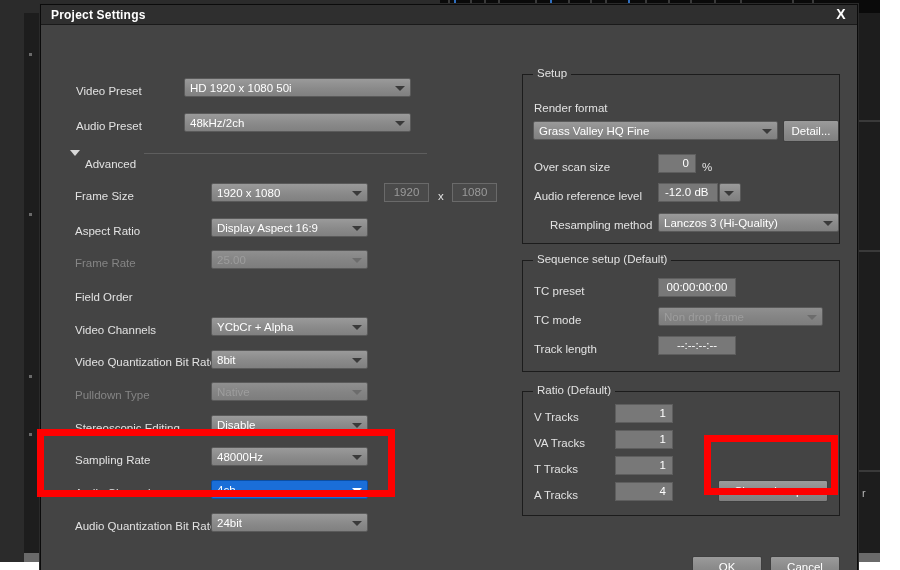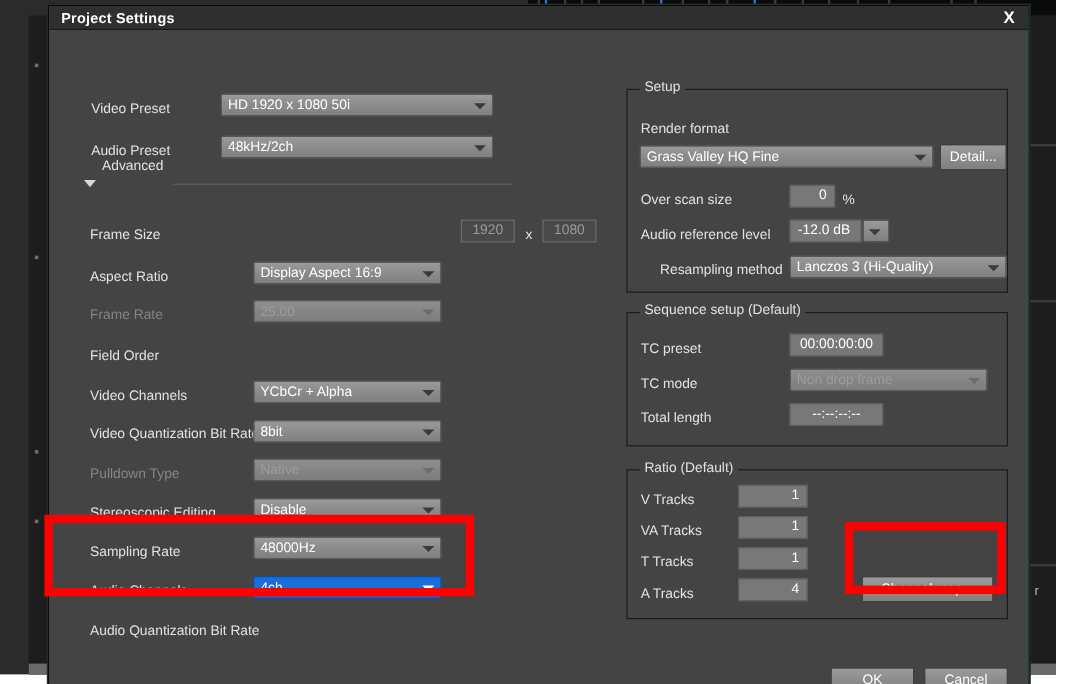--- a/index.html
+++ b/index.html
@@ -221,24 +221,28 @@
         <span class="arrow"></span>
       </div>
 
       <div class="lbl" style="left:35px; top:94px;">Audio Preset</div>
       <div class="combo" style="left:143px; top:88px; width:227px;">
         <span>48kHz/2ch</span>
         <span class="arrow"></span>
       </div>
 
       <div class="adv-tri" style="left:29px; top:125px;"></div>
-      <div class="lbl" style="left:44px; top:107px;">Advanced</div>
+      <div class="lbl" style="left:44px; top:132px;">Advanced</div>
       <div class="adv-rule" style="left:103px; top:128px; width:283px;"></div>
 
       <div class="lbl" style="left:34px; top:164px;">Frame Size</div>
+      <div class="combo" style="left:170px; top:158px; width:157px;">
+        <span>1920 x 1080</span>
+        <span class="arrow"></span>
+      </div>
       <div class="numfield dim ctr" style="left:343px; top:158px; width:45px;">1920</div>
       <div class="lbl" style="left:397px; top:164px;">x</div>
       <div class="numfield dim ctr" style="left:411px; top:158px; width:45px;">1080</div>
 
       <div class="lbl" style="left:34px; top:199px;">Aspect Ratio</div>
       <div class="combo" style="left:170px; top:193px; width:157px;">
         <span>Display Aspect 16:9</span>
         <span class="arrow"></span>
       </div>
 
@@ -280,20 +284,24 @@
         <span class="arrow"></span>
       </div>
 
       <div class="lbl" style="left:34px; top:461px;">Audio Channels</div>
       <div class="combo sel" style="left:170px; top:455px; width:157px;">
         <span>4ch</span>
         <span class="arrow"></span>
       </div>
 
       <div class="lbl" style="left:34px; top:494px;">Audio Quantization Bit Rate</div>
+      <div class="combo" style="left:170px; top:488px; width:157px;">
+        <span>24bit</span>
+        <span class="arrow"></span>
+      </div>
 
       <div class="group" style="left:481px; top:49px; width:318px; height:170px;">
         <div class="gtitle">Setup</div>
       </div>
       <div class="lbl" style="left:493px; top:76px;">Render format</div>
       <div class="combo" style="left:492px; top:96px; width:245px;">
         <span>Grass Valley HQ Fine</span>
         <span class="arrow"></span>
       </div>
       <div class="btn" style="left:742px; top:95px; width:56px;">Detail...</div>
@@ -319,21 +327,21 @@
       </div>
       <div class="lbl" style="left:493px; top:259px;">TC preset</div>
       <div class="numfield ctr" style="left:617px; top:253px; width:78px;">00:00:00:00</div>
 
       <div class="lbl" style="left:493px; top:288px;">TC mode</div>
       <div class="combo dim" style="left:617px; top:282px; width:165px;">
         <span>Non drop frame</span>
         <span class="arrow"></span>
       </div>
 
-      <div class="lbl" style="left:493px; top:317px;">Total length</div>
+      <div class="lbl" style="left:493px; top:317px;">Track length</div>
       <div class="numfield ctr" style="left:617px; top:311px; width:78px;">--:--:--:--</div>
 
       <div class="group" style="left:481px; top:366px; width:318px; height:125px;">
         <div class="gtitle">Ratio (Default)</div>
       </div>
       <div class="lbl" style="left:493px; top:385px;">V Tracks</div>
       <div class="numfield" style="left:574px; top:379px; width:58px;">1</div>
 
       <div class="lbl" style="left:493px; top:411px;">VA Tracks</div>
       <div class="numfield" style="left:574px; top:405px; width:58px;">1</div>

